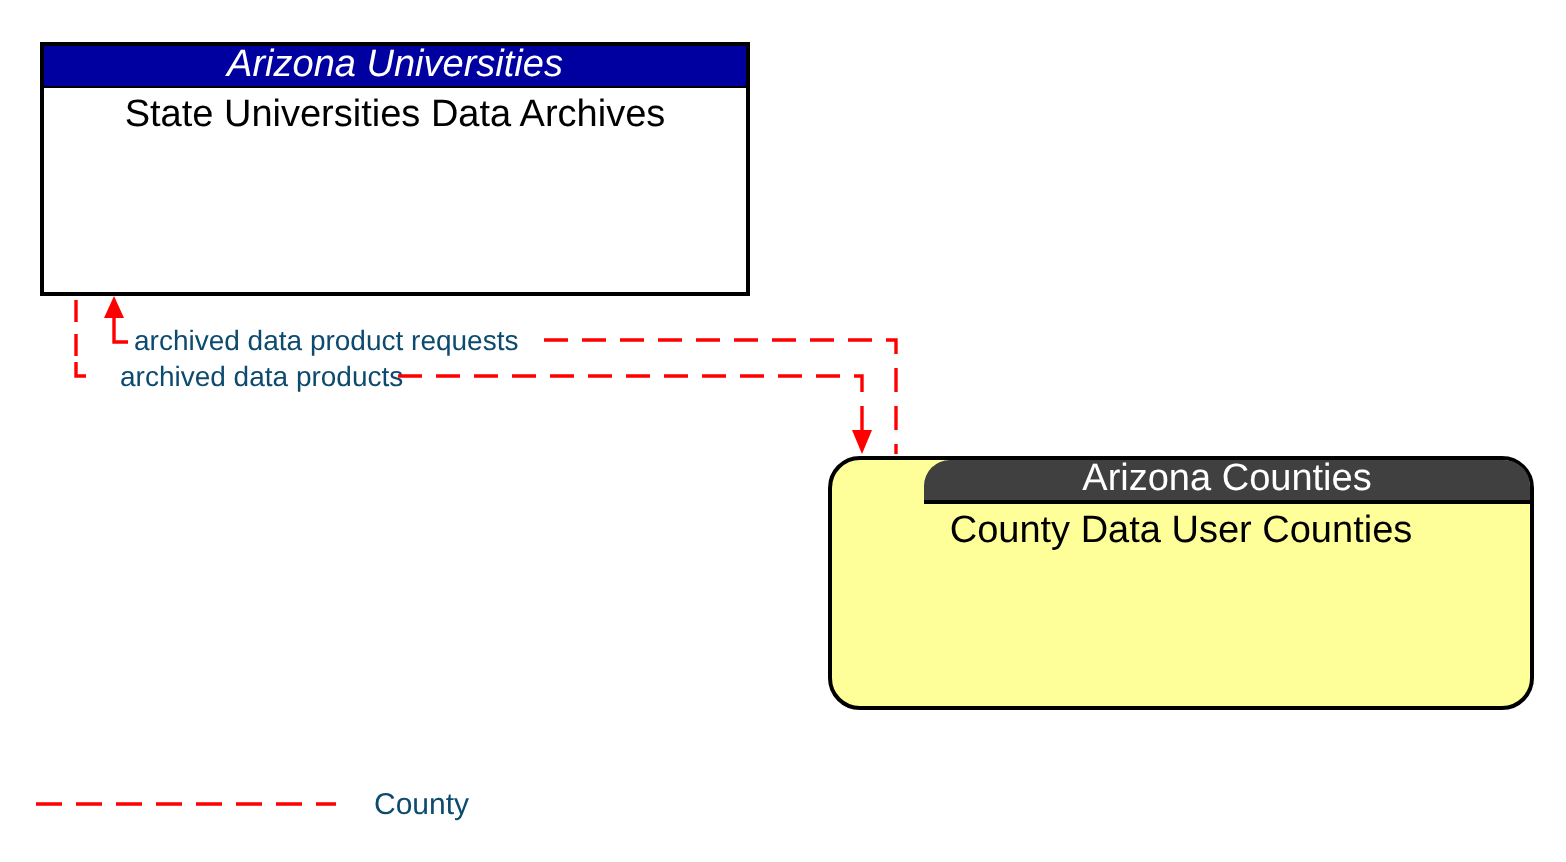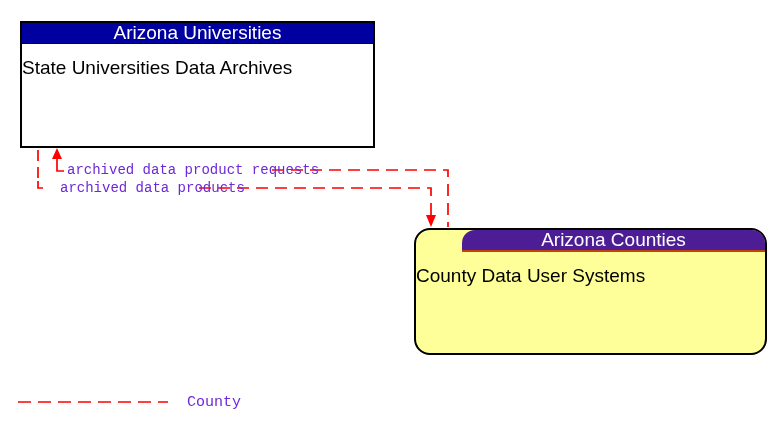--- a/index.html
+++ b/index.html
@@ -37,40 +37,41 @@
     font-size: 19px;
     line-height: 20px;
     height: 20px;
     text-align: center;
     white-space: nowrap;
     overflow: hidden;
   }
   .entity-universities .entity-header {
     background: #0000a0;
     border-bottom: 1px solid #000000;
+    font-style: italic;
   }
   .entity-counties .entity-header {
-    background: #4c1d95;
-    border-bottom: 2px solid #c2410c;
+    background: #404040;
+    border-bottom: 2px solid #000000;
     border-radius: 13px 13px 0 0;
     margin-left: 46px;
   }
   .entity-body {
     color: #000000;
     font-size: 19px;
-    padding-top: 13px;
+    text-align: center;
+    padding-top: 3px;
     white-space: nowrap;
   }
   .flow-label {
     position: absolute;
-    color: #6d28d9;
+    color: #0c4a6e;
     font-size: 14px;
     line-height: 14px;
     white-space: nowrap;
-    font-family: Liberation Mono, monospace;
   }
   #label-requests { left: 67px;  top: 163px; }
   #label-products { left: 60px;  top: 181px; }
   #legend-label   { left: 187px; top: 395px; font-size: 15px; line-height: 15px; }
 </style>
 </head>
 <body>
 
 <div class="canvas">
 
@@ -94,21 +95,21 @@
     </g>
   </svg>
 
   <div class="entity entity-universities">
     <div class="entity-header">Arizona Universities</div>
     <div class="entity-body">State Universities Data Archives</div>
   </div>
 
   <div class="entity entity-counties">
     <div class="entity-header">Arizona Counties</div>
-    <div class="entity-body">County Data User Systems</div>
+    <div class="entity-body">County Data User Counties</div>
   </div>
 
   <div class="flow-label" id="label-requests">archived data product requests</div>
 
   <div class="flow-label" id="label-products">archived data products</div>
 
   <div class="flow-label" id="legend-label">County</div>
 
 </div>
 

